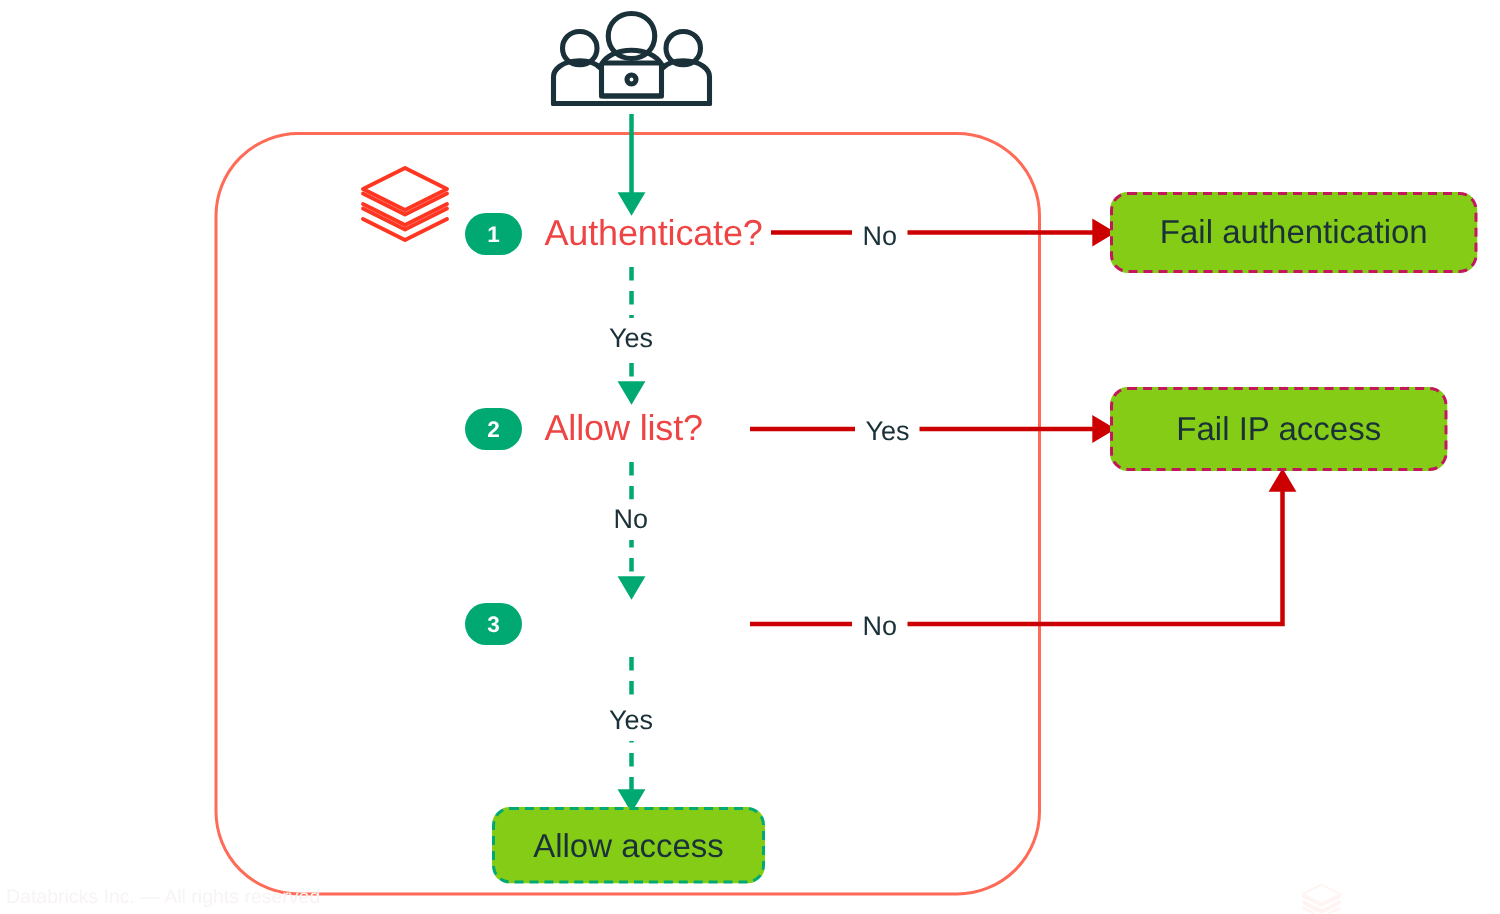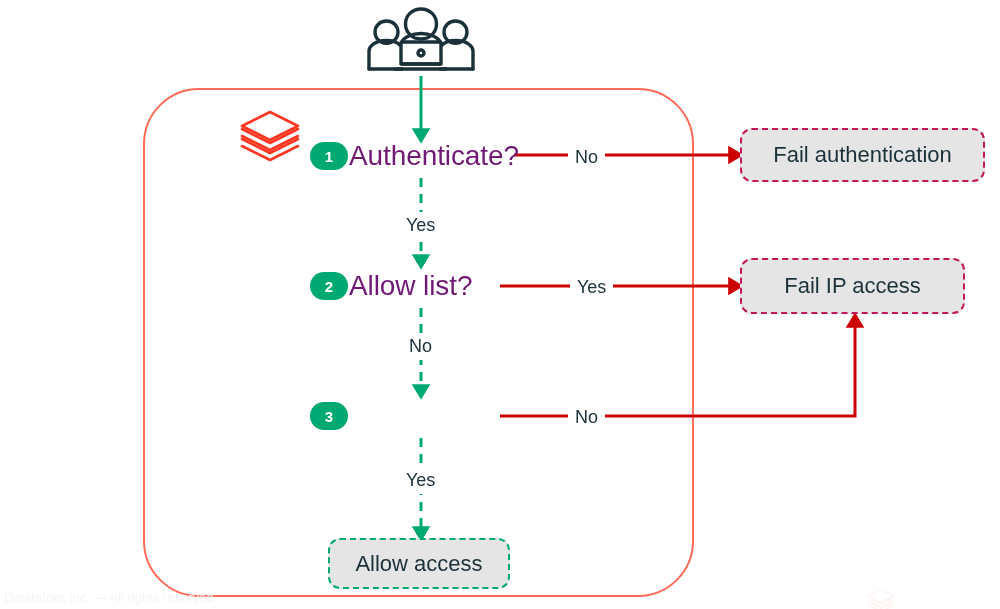--- a/index.html
+++ b/index.html
@@ -75,23 +75,23 @@
     background: #00A972;
     color: #ffffff;
     font-size: 15px;
     font-weight: bold;
     display: flex;
     align-items: center;
     justify-content: center;
     flex: none;
   }
   .decision-label {
-    margin-left: 1px;
-    font-size: 28px;
-    color: #701a75;
+    margin-left: 15px;
+    font-size: 24px;
+    color: #ef4444;
     white-space: nowrap;
     letter-spacing: -0.1px;
   }
 
   #decision-1 { left: 310px; top: 136px; }
   #decision-2 { left: 310px; top: 266px; }
   #decision-3 { left: 310px; top: 396px; }
 
   
   .path-label {
@@ -113,21 +113,21 @@
 
   
   .term-box {
     display: flex;
     align-items: center;
     justify-content: center;
     box-sizing: border-box;
     border-radius: 12px;
     font-size: 22px;
     color: #1B3139;
-    background: #e5e5e5;
+    background: #84cc16;
     white-space: nowrap;
   }
   .term-box.fail {
     border: 2px dashed #C2185B;
   }
   .term-box.allow {
     border: 2px dashed #00A972;
   }
 
   #box-fail-auth {

